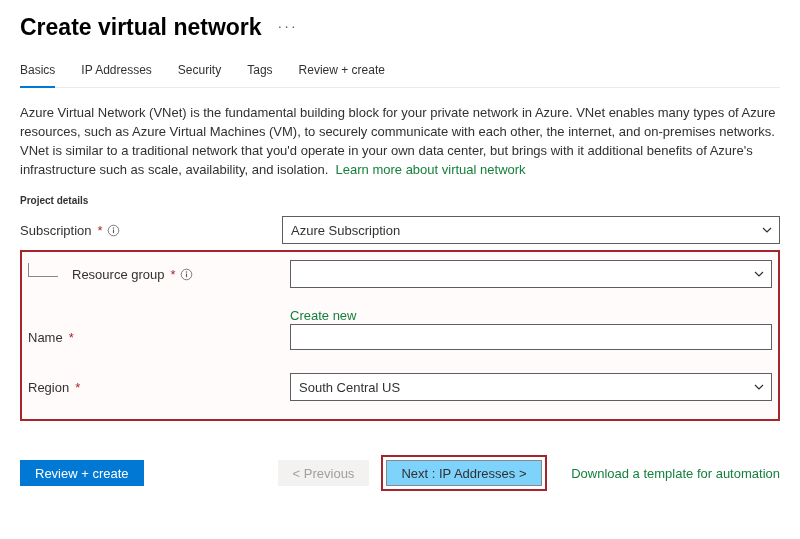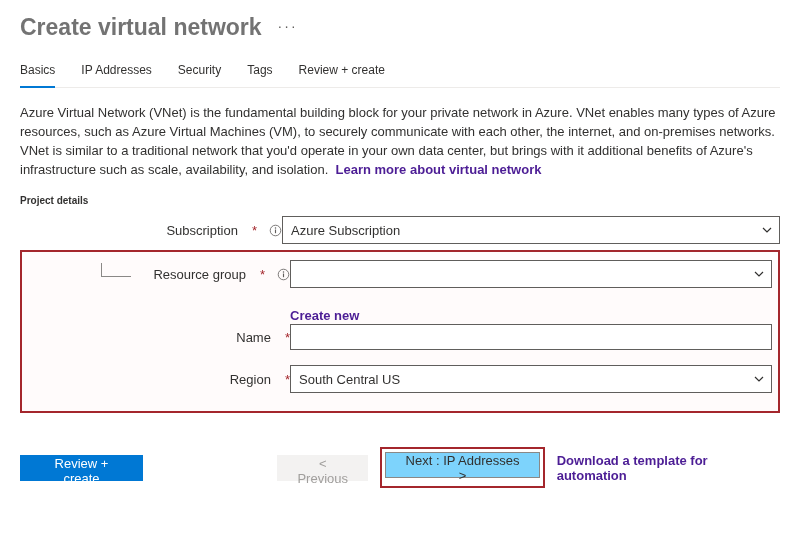--- a/index.html
+++ b/index.html
@@ -5,30 +5,30 @@
     * { box-sizing: border-box; margin: 0; padding: 0; }
     body {
       font-family: "Segoe UI", -apple-system, sans-serif;
       font-size: 13px;
       color: #323130;
       background: #fff;
       width: 800px;
       padding: 14px 20px 20px 20px;
     }
     .header { display: flex; align-items: center; gap: 16px; margin-bottom: 22px; }
-    .title { font-size: 23px; font-weight: 600; color: #737373; }
+    .title { font-size: 23px; font-weight: 600; color: #000000; }
     .more { color: #605e5c; font-size: 14px; padding-bottom: 4px; letter-spacing: 2px; }
     .tabs { display: flex; gap: 26px; border-bottom: 1px solid #edebe9; margin-bottom: 16px; }
     .tab { padding: 0 0 9px 0; font-size: 12px; color: #323130; cursor: pointer; border-bottom: 2px solid transparent; margin-bottom: -1px; }
     .tab.active { border-bottom: 2px solid #0078d4; font-weight: 400; }
     .desc { font-size: 13px; line-height: 1.45; color: #323130; margin-bottom: 16px; }
-    .link { color: #4c1d95; text-decoration: none; cursor: pointer; font-weight: bold; }
+    .link { color: #15803d; text-decoration: none; cursor: pointer; }
     .section-title { font-size: 10px; font-weight: 600; margin-bottom: 10px; margin-top: 8px; }
     .row { display: flex; align-items: center; margin-bottom: 6px; min-height: 28px; }
-    .row .label { width: 262px; font-size: 13px; display: flex; align-items: center; gap: 12px; flex-shrink: 0; justify-content: flex-end; }
+    .row .label { width: 262px; font-size: 13px; display: flex; align-items: center; gap: 4px; flex-shrink: 0; }
     .row .control { flex: 1; min-width: 0; }
     .req { color: #a4262c; margin-left: 2px; }
     .info-icon { display: inline-flex; cursor: pointer; }
     .select-wrap { position: relative; }
     .select { width: 100%; height: 28px; border: 1px solid #605e5c; background: #fff; padding: 0 26px 0 8px; font: inherit; font-size: 13px; color: #323130; appearance: none; cursor: pointer; }
     .input { width: 100%; height: 26px; border: 1px solid #605e5c; background: #fff; padding: 0 8px; font: inherit; font-size: 13px; }
     .chev { position: absolute; right: 7px; top: 50%; transform: translateY(-50%); pointer-events: none; }
     .chev svg { display: block; }
     .boxed { border: 2px solid #a4262c; background: rgba(244,67,54,0.02); padding: 8px 6px 12px 6px; margin-top: 2px; }
     .indent-line { display: inline-block; width: 30px; height: 14px; border-left: 1px solid #8a8886; border-bottom: 1px solid #8a8886; margin-right: 10px; position: relative; top: -4px; }
@@ -117,21 +117,21 @@
   <div class="row">
     <div class="label">
       <span>Name</span>
         <span class="req">*</span>
     </div>
     <div class="control">
       <input class="input" type="text" value="" style="">
     </div>
   </div>
 
-  <div class="row" style="margin-top:14px;">
+  <div class="row" style="margin-top:22px;">
     <div class="label">
       <span>Region</span>
         <span class="req">*</span>
     </div>
     <div class="control select-wrap">
       <input class="select" readonly="" value="South Central US" style="">
       <span class="chev">
         <svg width="12" height="12" viewBox="0 0 12 12">
             <path d="M2 4 L6 8 L10 4" fill="none" stroke="#323130" stroke-width="1.2"></path>
           </svg>

